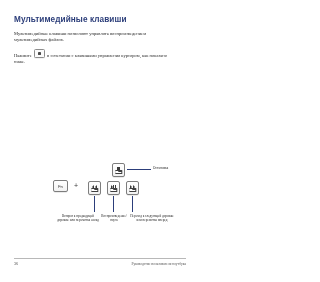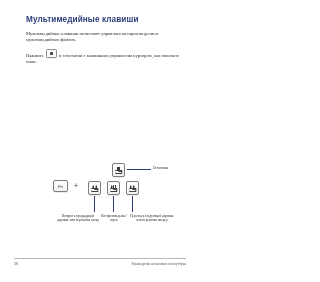--- a/index.html
+++ b/index.html
@@ -13,21 +13,21 @@
     overflow: hidden;
     font-family: "Liberation Serif", "DejaVu Serif", serif;
     color: #231f20;
     position: relative;
   }
   .page {
     position: relative;
     width: 200px;
     height: 282px;
     box-sizing: border-box;
-    padding: 0 26px;
+    padding: 0 14px;
   }
 
   
   .title {
     font-family: "Liberation Sans", "DejaVu Sans", sans-serif;
     font-weight: bold;
     font-size: 8.2px;
     line-height: 10px;
     color: #2c3e7a;
     letter-spacing: 0.1px;

